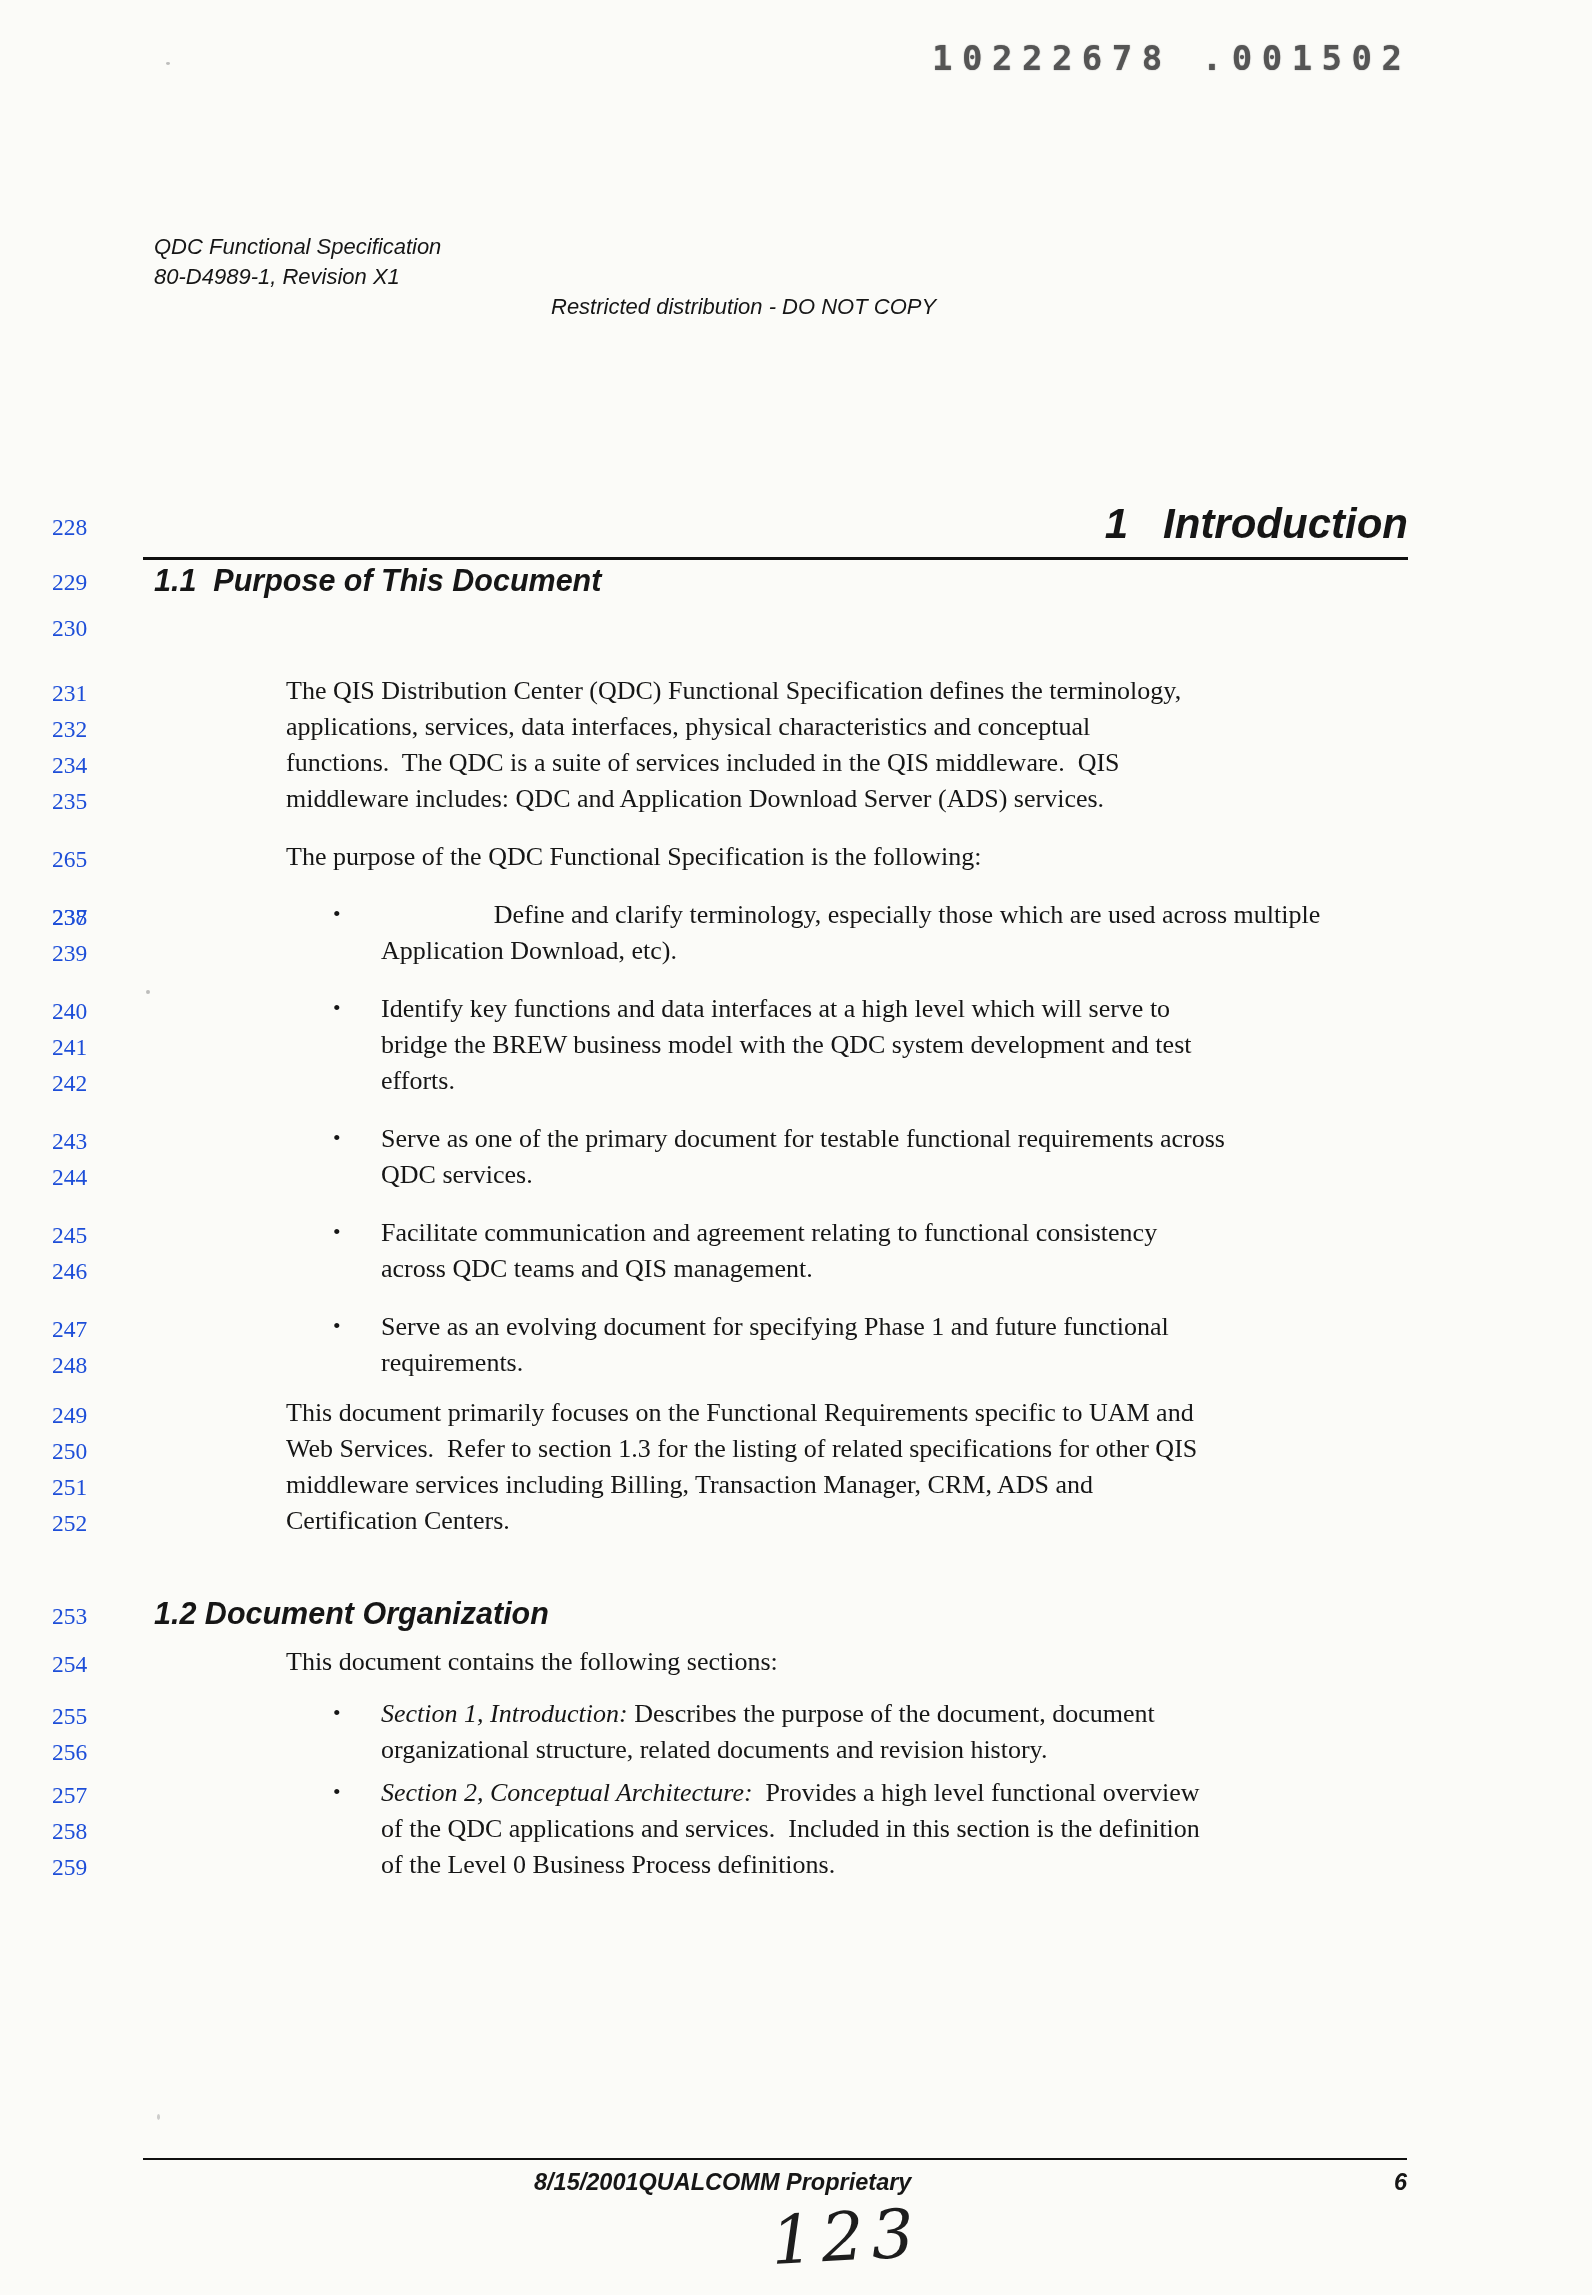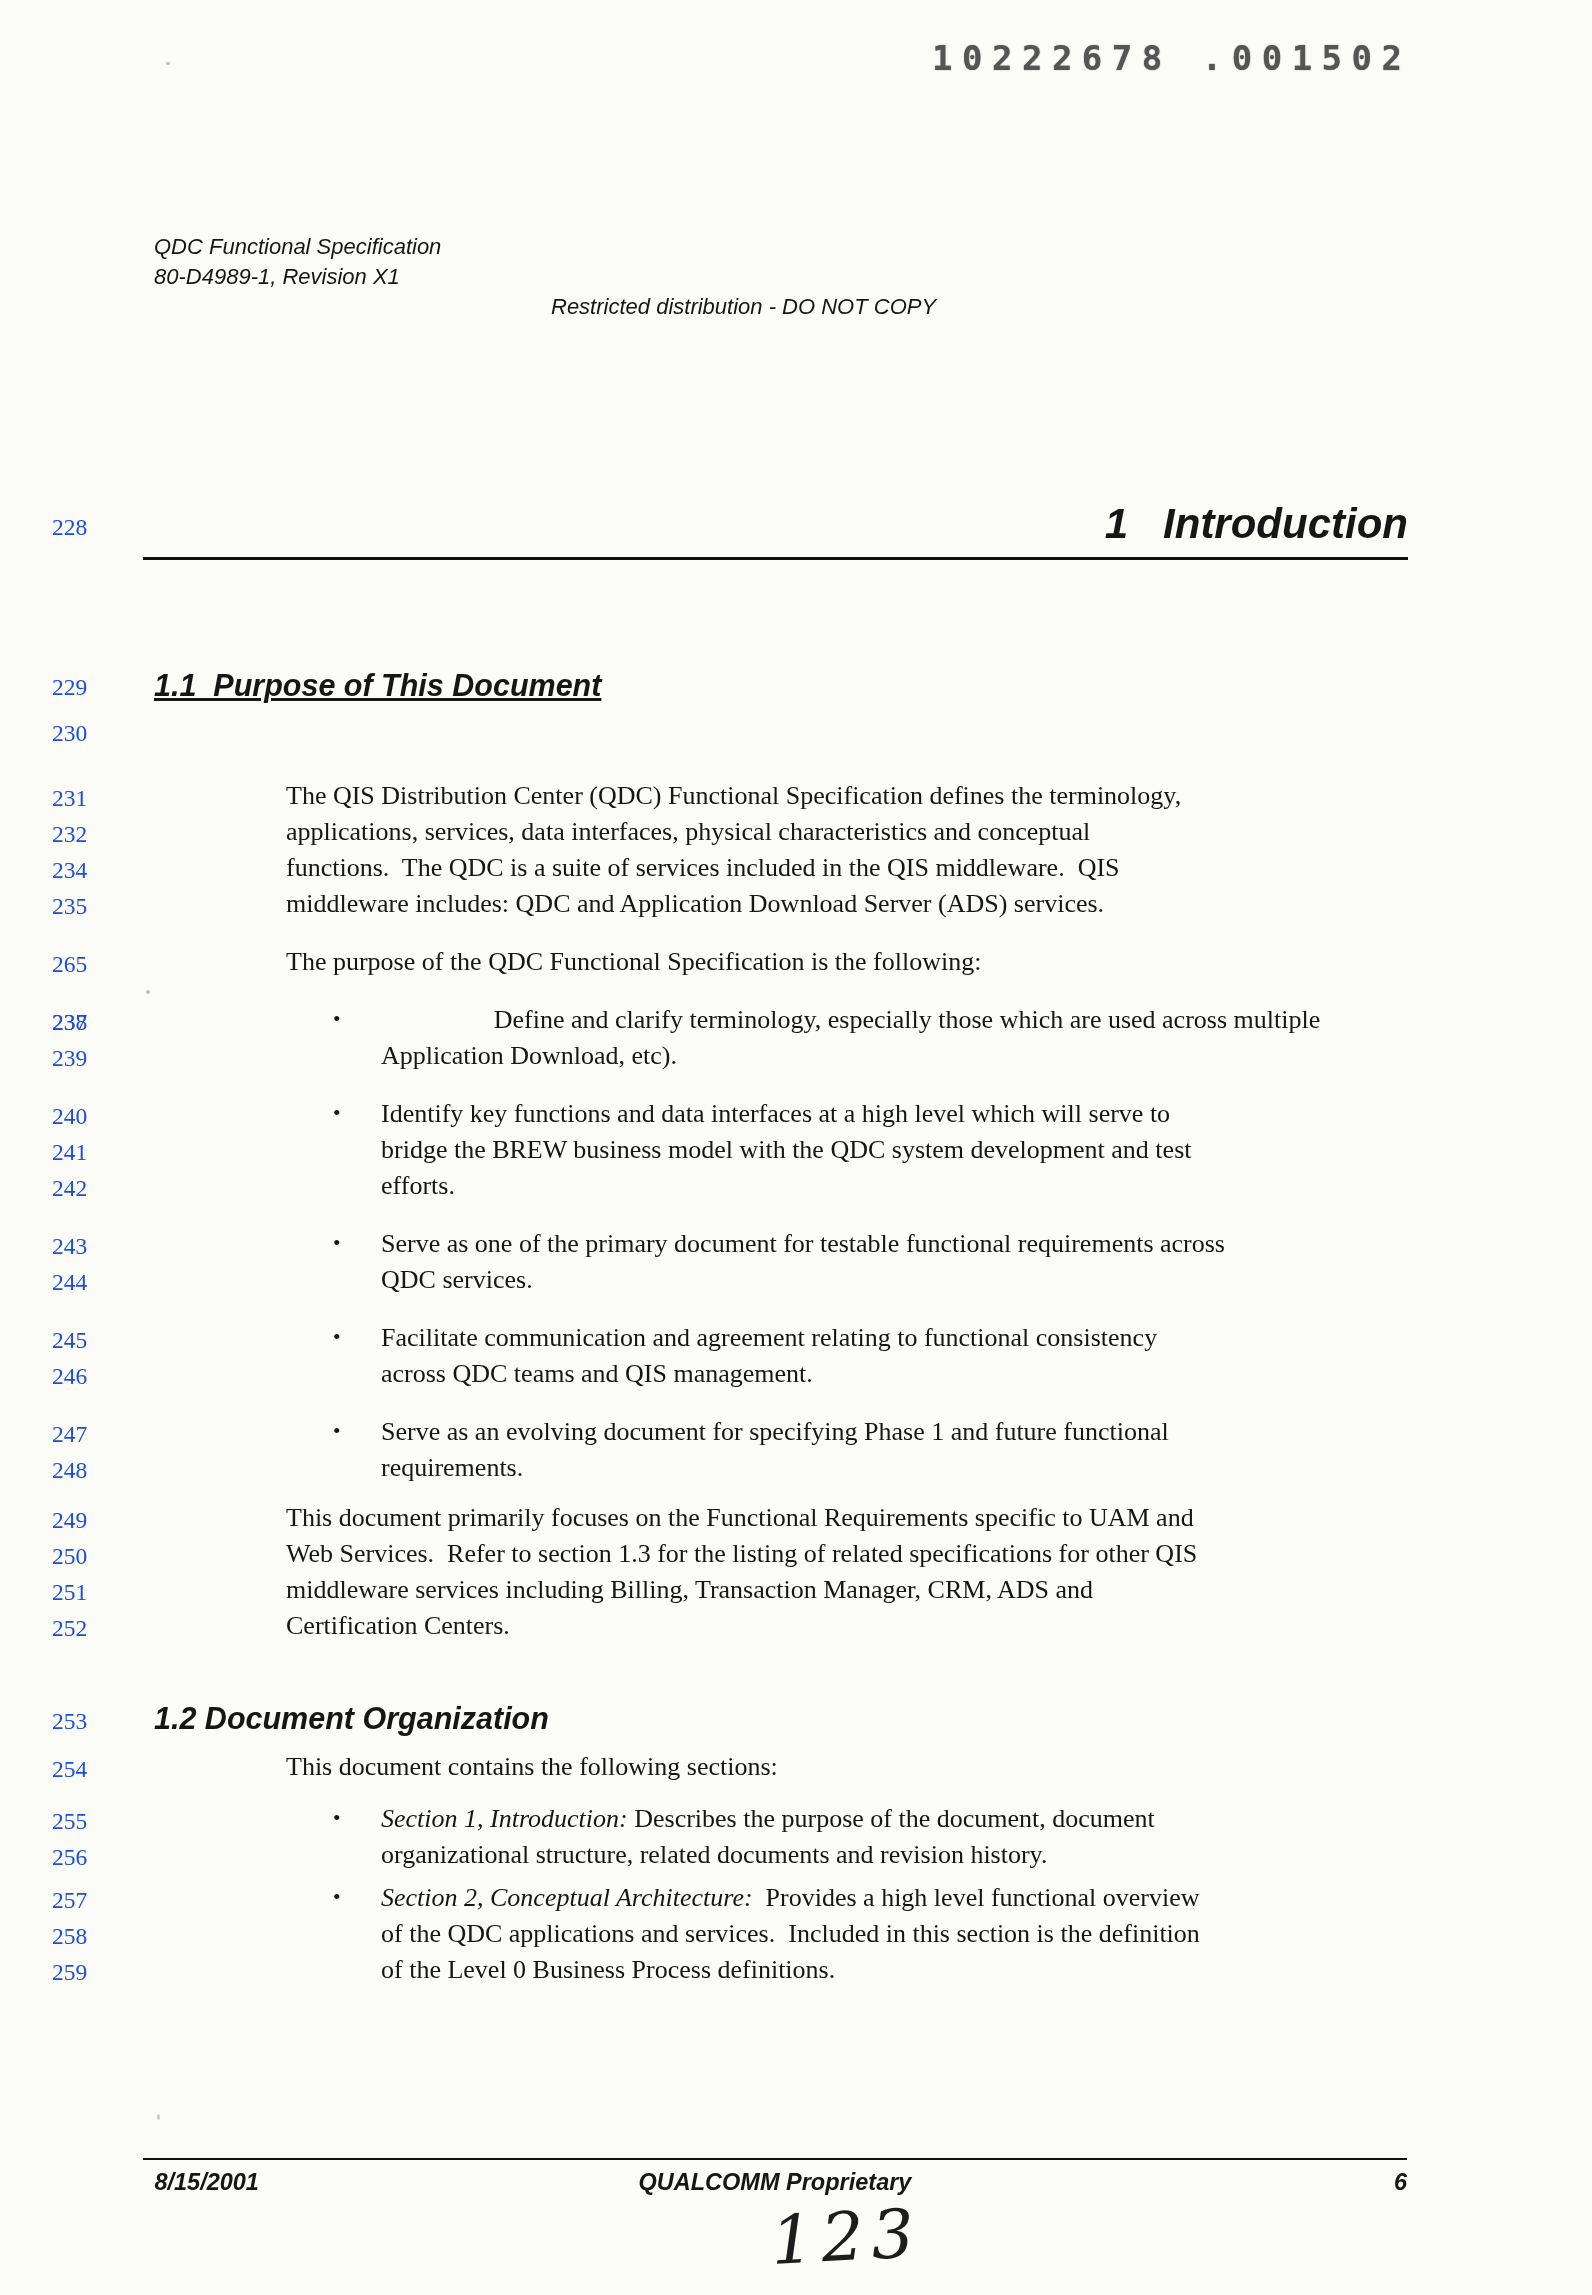--- a/index.html
+++ b/index.html
@@ -74,21 +74,21 @@
   .footer-rule {
     position: absolute; top: 2158px; left: 143px; right: 185px;
     border-top: 2.5px solid #101010;
   }
   .footer {
     position: absolute; top: 2169px; left: 143px; right: 185px;
     display: grid; grid-template-columns: 1fr auto 1fr;
     font-family: "Liberation Sans", sans-serif;
     font-style: italic; font-weight: bold; font-size: 23.5px;
   }
-  .f-left  { text-align: left; padding-left: 11.4px; }
+  .f-left  { text-align: right; padding-left: 11.4px; }
   .f-center{ text-align: center; }
   .f-right { text-align: right; }
 
   
   .handwritten {
     position: absolute; top: 2198px; left: 771px;
     font-family: "DejaVu Serif", serif;
     font-style: italic; font-weight: 400;
     font-size: 67px; letter-spacing: 7.6px;
     transform: rotate(-3deg);
@@ -113,21 +113,21 @@
     <div>80-D4989-1, Revision X1</div>
   </div>
 
   <div class="restriction">Restricted distribution - DO NOT COPY</div>
 
   <div class="lines">
       <div class="row h1">
         <span class="ln">228</span>
         <span class="txt">1   Introduction</span>
       </div>
-      <div class="row h2" style="margin-top: 105px; text-decoration: underline;">
+      <div class="row h2" style="">
         <span class="ln">229</span>
         <span class="txt">1.1  Purpose of This Document</span>
       </div>
       <div class="row blank" style="margin-top: 7.6px;">
         <span class="ln">230</span>
       </div>
       <div class="row p" style="margin-top: 28.6px;">
         <span class="ln">231</span>
         <span class="txt">The QIS Distribution Center (QDC) Functional Specification defines the terminology,</span>
       </div>

